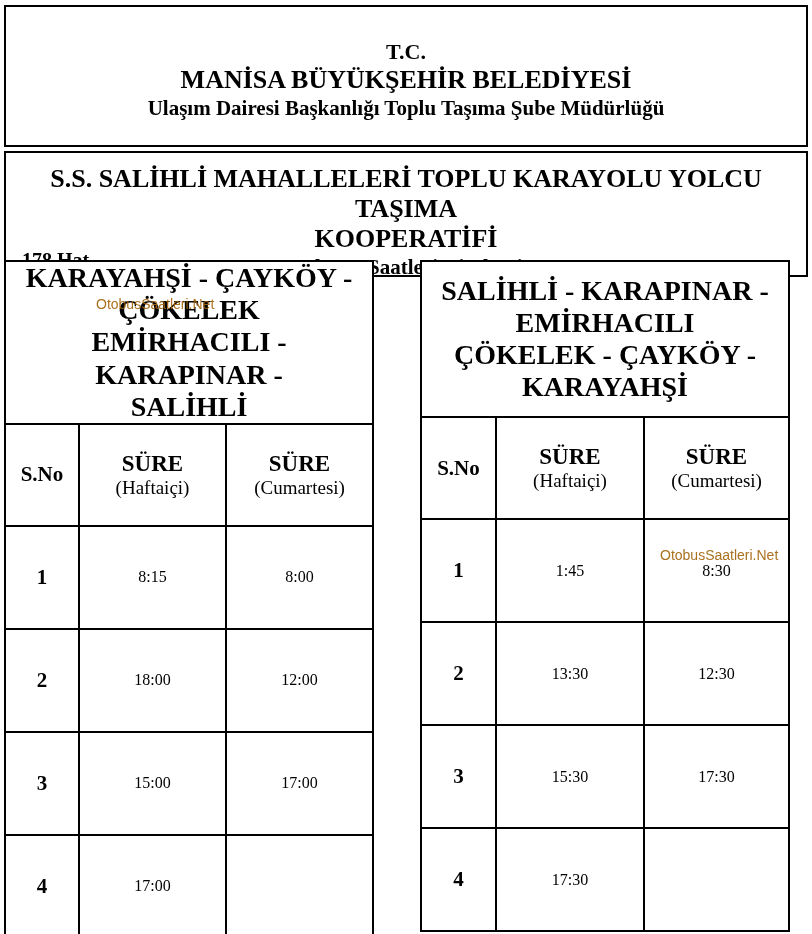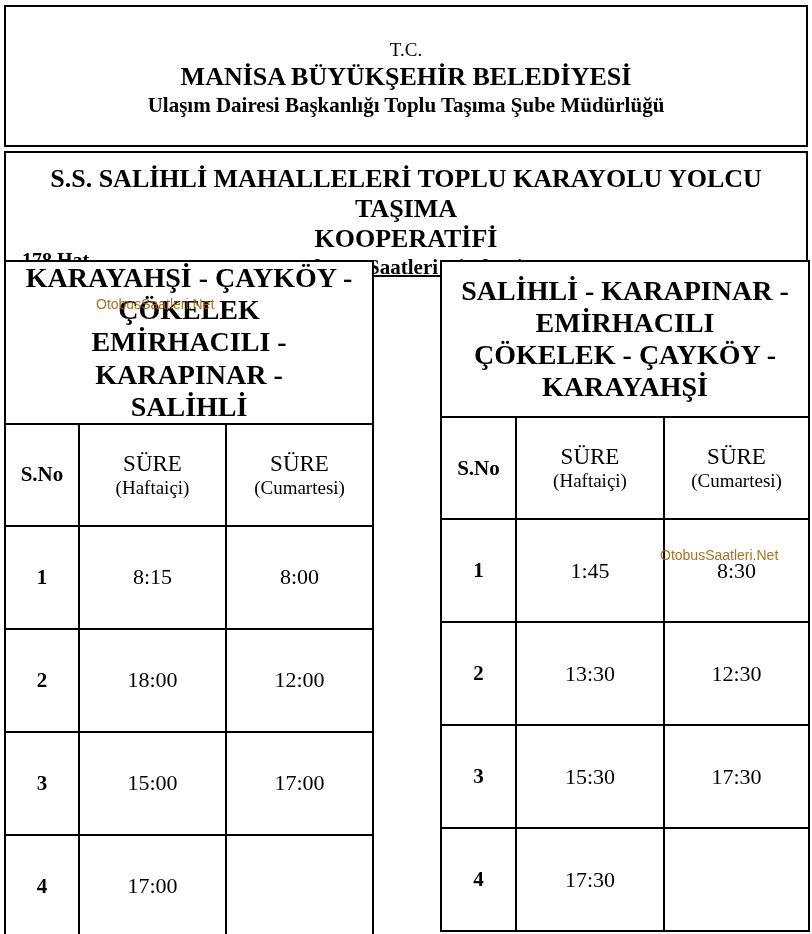--- a/index.html
+++ b/index.html
@@ -14,58 +14,58 @@
   .box {
     position: absolute;
     left: 4px; width: 804px;
     border: 2px solid #000000;
     box-sizing: border-box;
     text-align: center;
     background: #ffffff;
   }
   .header-box { top: 5px; height: 142px; padding-top: 32px; }
   .subheader-box { top: 151px; height: 126px; padding-top: 11px; }
-  .h-line1 { font-weight: normal; font-size: 19px; line-height: 1.2; }
+  .h-line1 { font-weight: bold; font-size: 22px; line-height: 1.2; }
   .h-line2 { font-weight: bold; font-size: 26px; line-height: 1.15; }
   .h-line3 { font-weight: bold; font-size: 21px; line-height: 1.3; }
   .s-title { font-weight: bold; font-size: 26px; line-height: 1.15; white-space: pre-line; }
   .s-subtitle { font-weight: bold; font-size: 21px; line-height: 1.3; }
   .route-number {
     position: absolute; left: 16px; bottom: 3px;
     font-weight: bold; font-size: 20px;
   }
   table.sched {
     position: absolute; top: 260px;
     border-collapse: collapse;
     table-layout: fixed;
     background: #ffffff;
   }
   table.sched.left { left: 4px; width: 368px; }
-  table.sched.right { left: 440px; width: 368px; }
+  table.sched.right { left: 420px; width: 368px; }
   table.sched td {
     border: 2px solid #000000;
     text-align: center;
     vertical-align: middle;
     padding: 0;
     overflow: hidden;
   }
   td.route-cell {
     height: 154px;
     font-weight: bold;
     font-size: 28px;
     line-height: 1.15;
     white-space: pre-line;
   }
   tr.colhead td { height: 100px; }
   .head-sno { font-weight: bold; font-size: 21px; }
-  .sure-line { display: block; font-weight: normal; font-size: 23px; line-height: 1.2; }
+  .sure-line { display: block; font-weight: bold; font-size: 23px; line-height: 1.2; }
   .sub-line { display: block; font-weight: normal; font-size: 19px; line-height: 1.2; }
   tr.datarow td { height: 101px; }
   td.sno { font-weight: bold; font-size: 21px; }
-  td.time { font-size: 22px; margin-top: 28px; }
+  td.time { font-size: 16px; margin-top: 28px; }
   td.ghost { border-right: none; border-bottom: none; }
   .watermark {
     position: absolute;
     font-family: "Liberation Sans", sans-serif;
     font-size: 14px;
     color: #a16207;
     opacity: 0.9;
     z-index: 5;
     white-space: nowrap;
     pointer-events: none;

